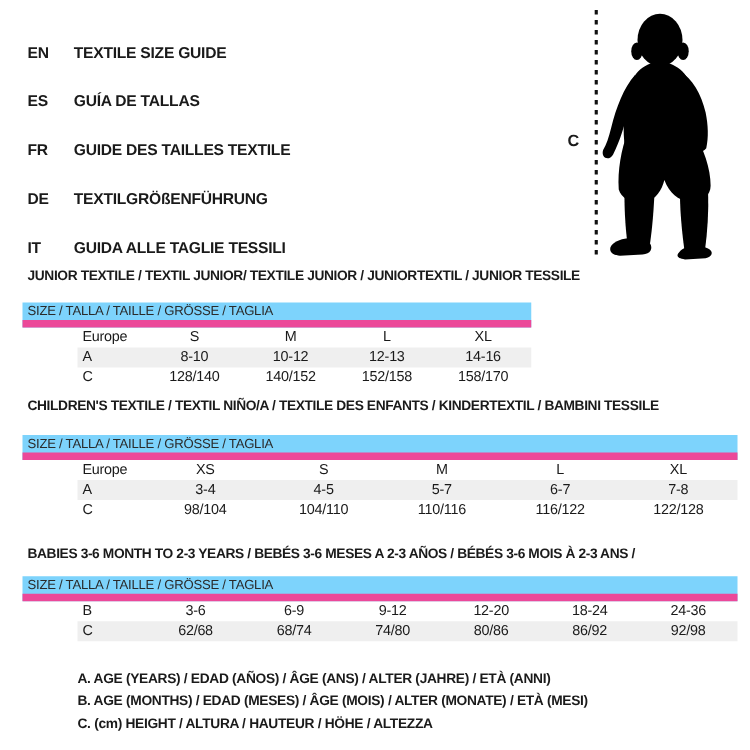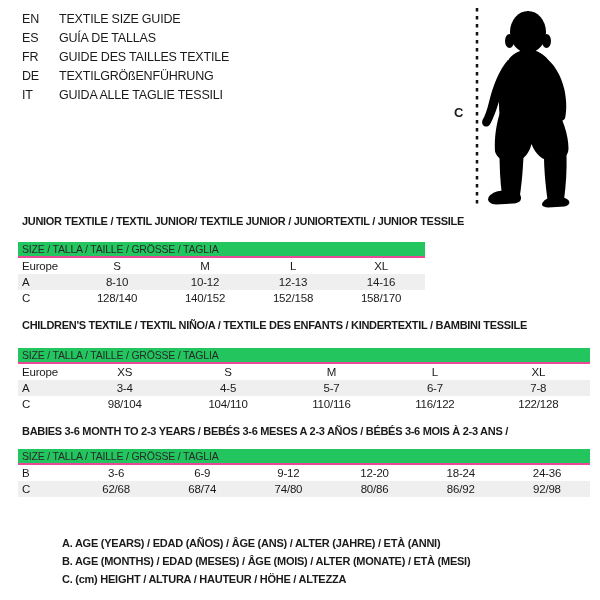--- a/index.html
+++ b/index.html
@@ -3,41 +3,41 @@
 <meta charset="utf-8">
 <style>
   html,body{margin:0;padding:0;background:#fff;}
   .canvas{
     position:relative;width:600px;height:600px;background:#ffffff;overflow:hidden;
     font-family:"Liberation Sans", sans-serif;color:#1a1a1a;
     -webkit-font-smoothing:antialiased;
   }
   
   .lang-list{position:absolute;left:22px;top:12px;}
-  .lang-row{display:flex;height:19px;font-weight:400;font-size:12.5px;letter-spacing:-0.2px;}
+  .lang-row{display:flex;height:19px;align-items:center;font-weight:700;font-size:12.5px;letter-spacing:-0.2px;margin-top:20px;}
   .lang-code{width:37px;}
   .lang-label{white-space:nowrap;}
   
   .figure-svg{position:absolute;left:440px;top:0;}
   .height-c{position:absolute;left:454px;top:105px;font-weight:700;font-size:13px;}
   
   .sec{position:absolute;left:18px;}
   .sec1{top:215px;width:407px;}
   .sec2{top:319px;width:572px;}
   .sec3{top:423px;width:572px;}
   .sec-title{padding-left:4px;font-weight:700;font-size:11px;line-height:13px;letter-spacing:-0.3px;white-space:nowrap;}
-  .sec3 .sec-title{line-height:16px;}
+  .sec3 .sec-title{line-height:16px;margin-top:12px;}
   .size-bar{
-    height:14px;line-height:14px;background:#22c55e;border-bottom:2px solid #ec4899;
+    height:14px;line-height:14px;background:#7dd3fc;border-bottom:6px solid #ec4899;
     padding-left:4px;font-size:10.5px;color:#2a2a2a;letter-spacing:-0.2px;white-space:nowrap;
   }
   .sec1 .size-bar{margin-top:14px;}
   .sec2 .size-bar{margin-top:16px;}
   .sec3 .size-bar{margin-top:10px;}
-  .trow{display:grid;height:16px;align-items:center;font-size:11.5px;letter-spacing:-0.2px;}
+  .trow{display:grid;height:16px;align-items:center;font-size:11.5px;letter-spacing:-0.2px;margin-left:44px;}
   .cols4{grid-template-columns:55px repeat(4,1fr);}
   .cols5{grid-template-columns:55px repeat(5,1fr);}
   .cols6{grid-template-columns:55px repeat(6,1fr);}
   .cell{text-align:center;}
   .cell.label{text-align:left;padding-left:4px;}
   .shade{background:#efefef;}
   
   .footnotes{position:absolute;left:22px;top:534px;font-weight:700;font-size:11px;line-height:18px;letter-spacing:-0.25px;margin-left:40px;}
   .footnote{white-space:nowrap;}
 </style>

